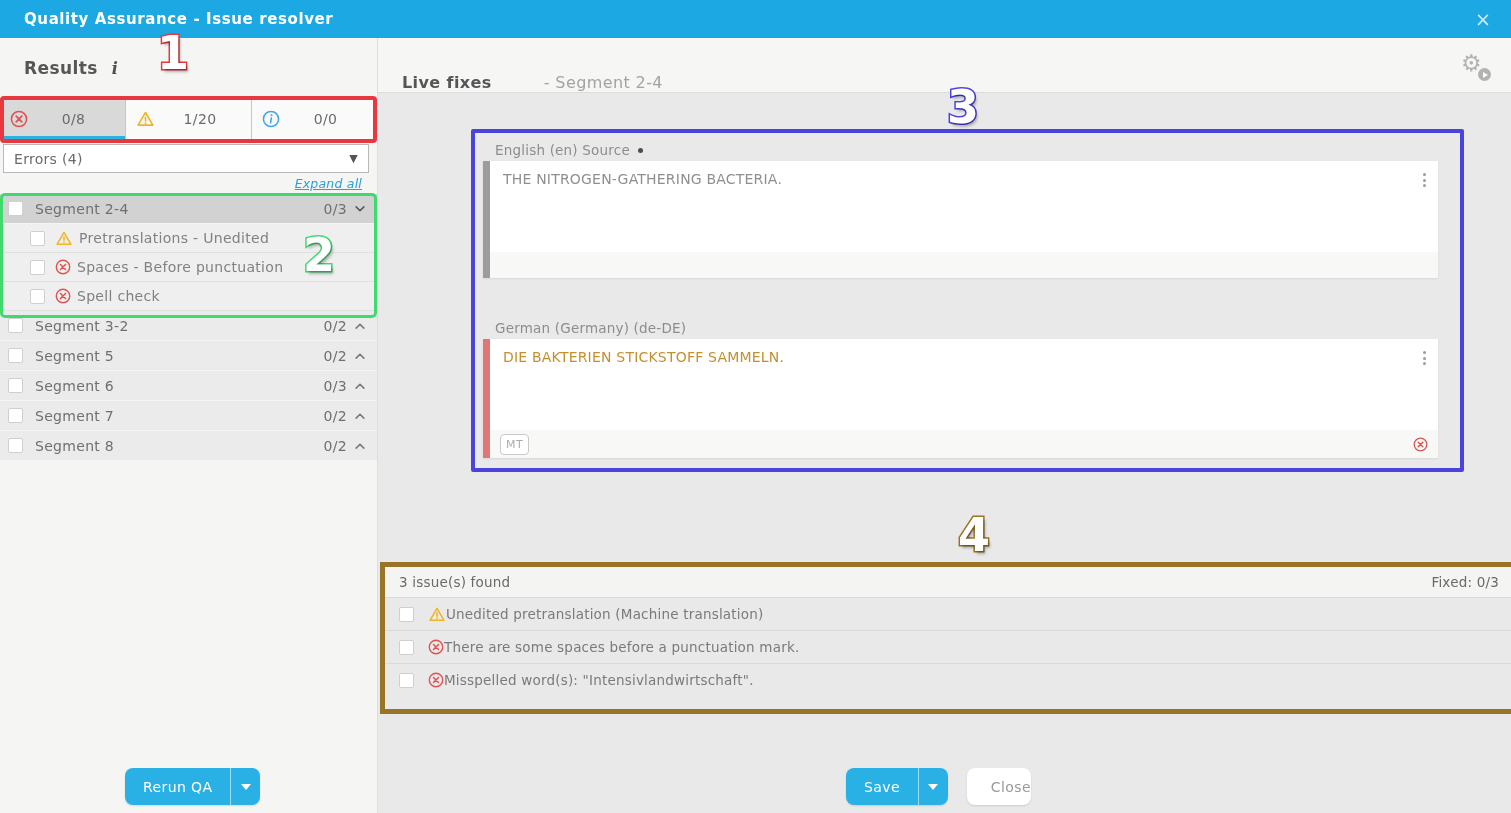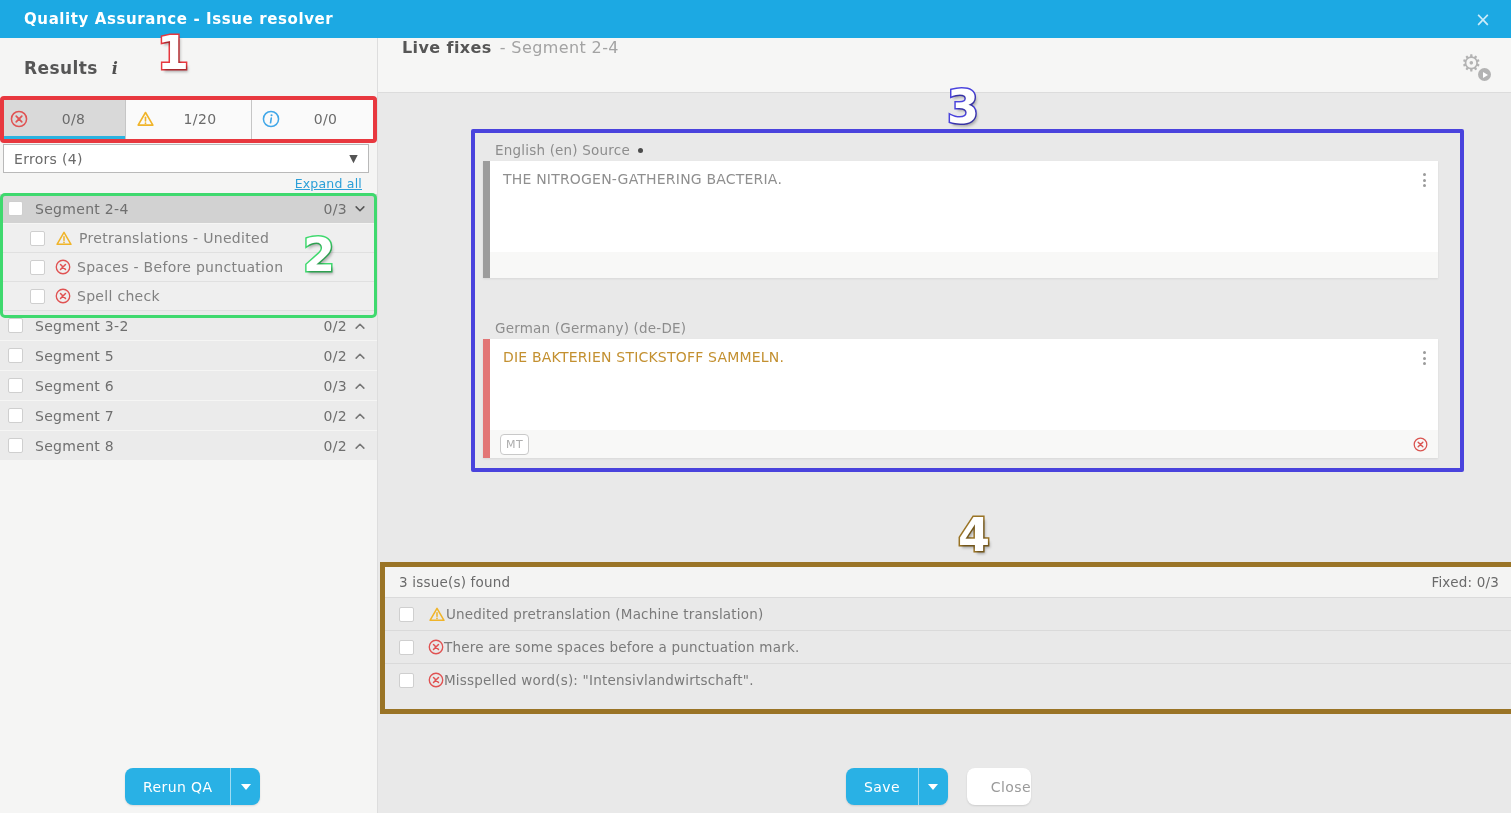--- a/index.html
+++ b/index.html
@@ -21,21 +21,21 @@
   .tab { flex:1; display:flex; align-items:center; padding:0 10px; gap:4px; border-right:1px solid #c6c6c6; position:relative; background:#fafafa; cursor:pointer;}
   .tab:last-child { border-right:none; }
   .tab.selected { background:#d9d9d9; }
   .tab.selected::after { content:""; position:absolute; left:0; right:0; bottom:-1px; height:4px; background:#2bb3e0; }
   .tab .cnt { flex:1; text-align:center; color:#6b6b6b; font-size:14px; letter-spacing:.4px; }
 
   .filter-select { position:absolute; left:3px; top:106px; width:366px; height:29px; background:#fff; border:1px solid #b9b9b9;
                    display:flex; align-items:center; justify-content:space-between; padding:0 10px; color:#6a6a6a; font-size:14px; letter-spacing:.3px; cursor:pointer;}
   .filter-select .caret { color:#555; font-size:11px; }
 
-  .expand-all { position:absolute; right:15px; top:138px; color:#2b9fd8; font-size:12.5px; text-decoration:underline; letter-spacing:.2px; cursor:pointer;}
+  .expand-all { position:absolute; right:15px; top:138px; color:#2b9fd8; font-size:12.5px; font-style:italic; text-decoration:underline; letter-spacing:.2px; cursor:pointer;}
 
   .seg-list { position:absolute; left:0; top:156px; width:377px; }
   .seg-row { height:29px; display:flex; align-items:center; padding:0 10px 0 8px; margin-bottom:1px; background:#ebebeb; cursor:pointer;justify-content:center;}
   .seg-row.parent-selected { background:#d2d2d2; }
   .seg-row .label { margin-left:12px; color:#6f6f6f; font-size:14px; letter-spacing:.3px; flex:1; }
   .seg-row .count { color:#6f6f6f; font-size:14px; letter-spacing:.3px; margin-right:6px; }
   .sub-rows { background:#efefef; }
   .sub-row { height:29px; display:flex; align-items:center; padding-left:30px; border-bottom:1px solid #e0e0e0; background:#efefef; cursor:pointer;}
   .sub-row .label { margin-left:6px; color:#818181; font-size:14px; letter-spacing:.3px; }
   .sub-row .sicon { margin-left:10px; display:flex; align-items:center; }
@@ -45,21 +45,21 @@
   
   .split-btn { position:absolute; height:37px; display:flex; border-radius:8px; overflow:hidden; background:#29b1e5; box-shadow:0 1px 2px rgba(0,0,0,.12); cursor:pointer;}
   .split-btn .main { color:#fff; font-size:14px; letter-spacing:.4px; display:flex; align-items:center; justify-content:center; padding:0 18px; }
   .split-btn .arrow { width:30px; display:flex; align-items:center; justify-content:center; border-left:1px solid rgba(255,255,255,.55); }
   .split-btn .arrow .tri { width:0; height:0; border-left:5px solid transparent; border-right:5px solid transparent; border-top:6px solid #fff; }
   #rerun-btn { left:125px; top:730px; }
 
   
   .mainpanel { position:absolute; left:378px; top:38px; width:1133px; height:775px; background:#e9e9e9; }
   .main-hd { position:absolute; left:0; top:0; width:100%; height:55px; background:#f6f6f5; border-bottom:1px solid #dcdcdc;
-             display:flex; align-items:flex-start; padding:0 24px; }
+             display:flex; align-items:flex-end; padding:0 24px;gap:44px; }
   .main-hd .t1 { color:#565656; font-weight:700; font-size:16px; letter-spacing:.4px; }
   .main-hd .t2 { color:#a3a3a3; font-size:16px; letter-spacing:.4px; margin-left:8px; }
   .gear-wrap { position:absolute; right:22px; top:14px; width:28px; height:28px; cursor:pointer;}
   .gear-glyph { font-size:23px; color:#b3b3b3; line-height:1; }
   .gear-play { position:absolute; right:-2px; bottom:-1px; width:13px; height:13px; border-radius:50%; background:#b3b3b3; display:flex; align-items:center; justify-content:center; }
   .gear-play .tri { width:0; height:0; border-top:3.5px solid transparent; border-bottom:3.5px solid transparent; border-left:5px solid #fff; margin-left:1px;}
 
   .lang-label { position:absolute; color:#8d8d8d; font-size:13.5px; letter-spacing:.2px; display:flex; align-items:center; gap:8px;}
   .lang-label .dot { width:5px; height:5px; border-radius:50%; background:#4c4c4c; }
 

